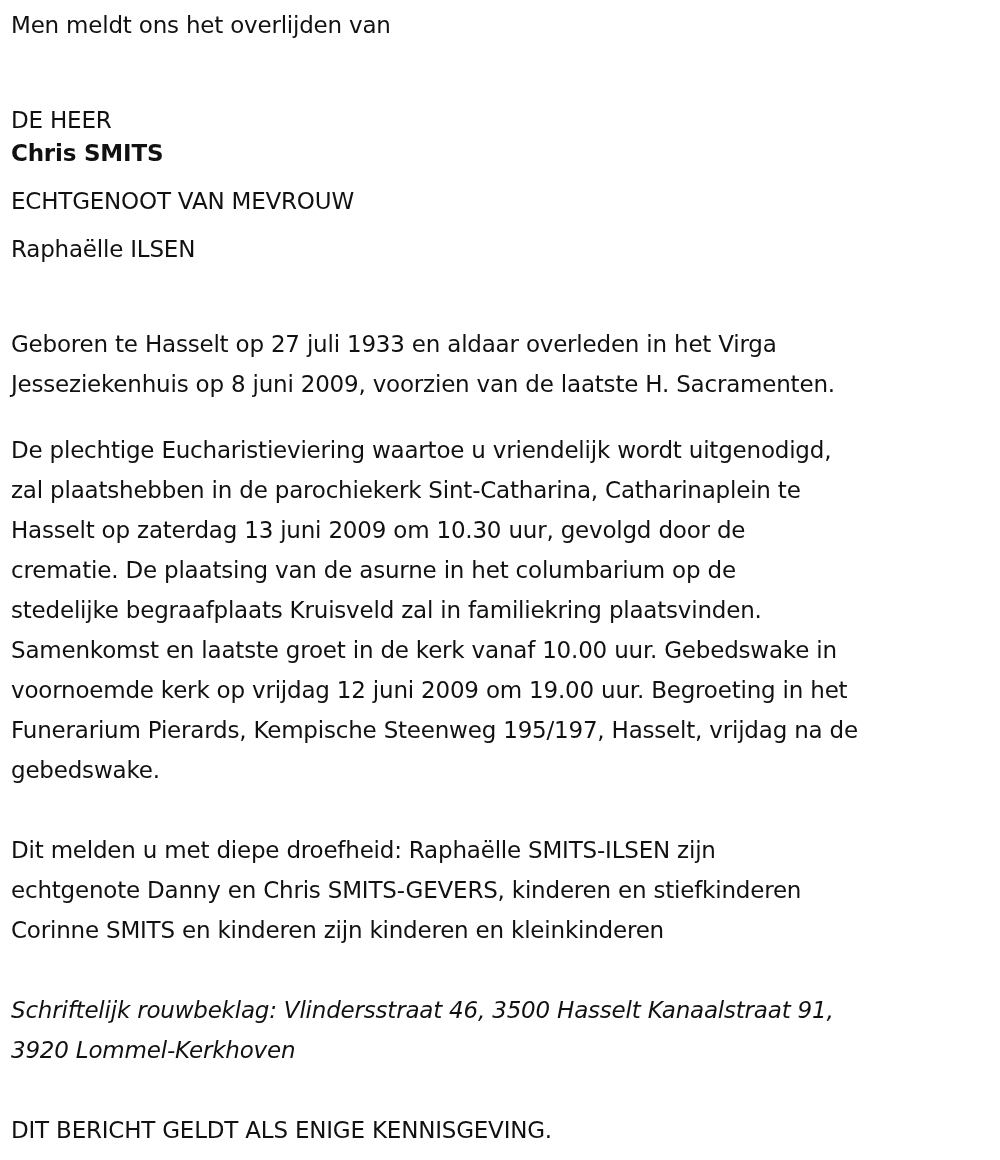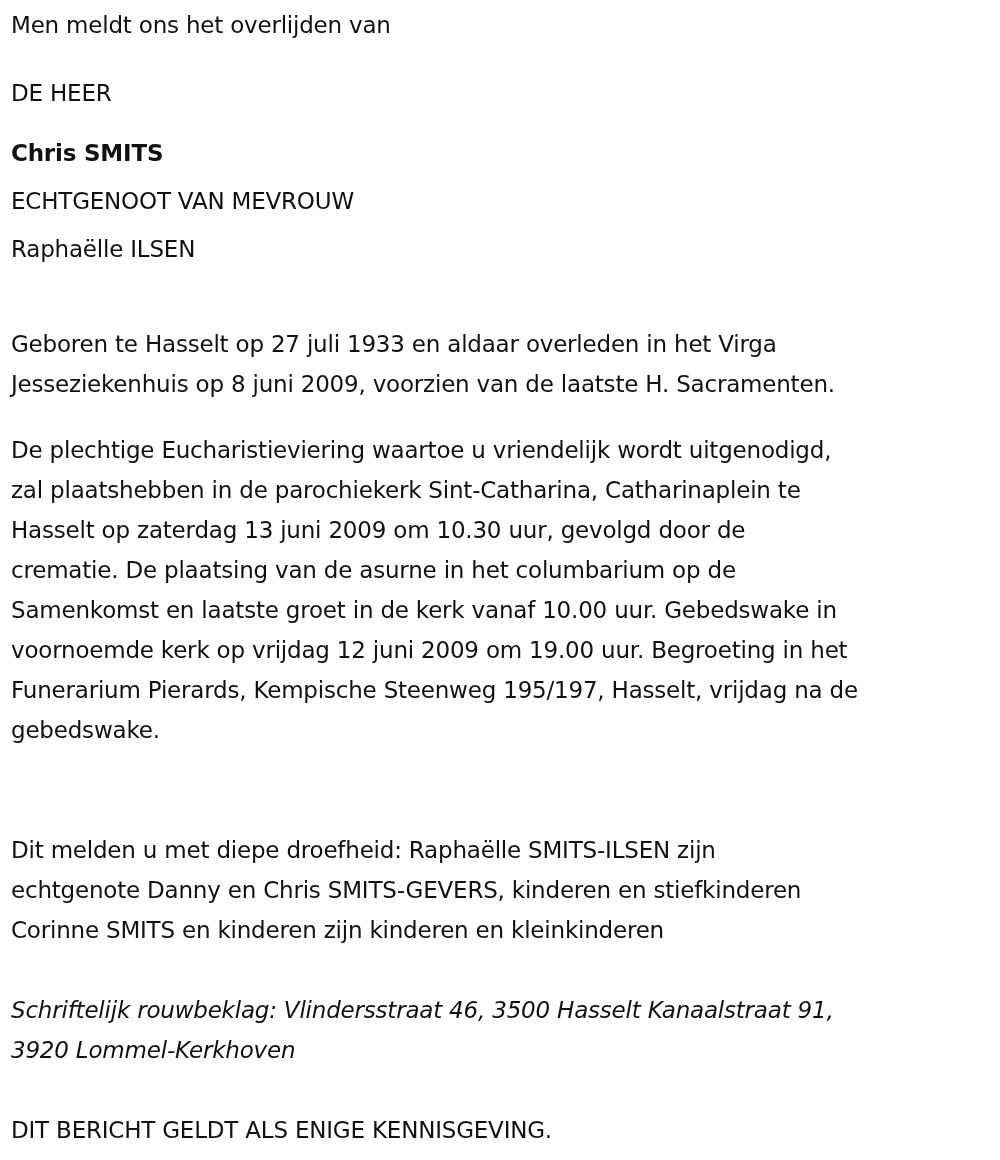--- a/index.html
+++ b/index.html
@@ -35,35 +35,36 @@
       line-height: 40px;
     }
     .para span { display: block; white-space: nowrap; height: 40px; }
   </style>
 </head>
 <body>
 
 <div class="doc">
   <div class="line" style="top:5px;">Men meldt ons het overlijden van</div>
 
-  <div class="line" style="top:73px;">DE HEER</div>
+  <div class="line" style="top:100px;">DE HEER</div>
   <div class="line bold" style="top:133px;">Chris SMITS</div>
   <div class="line" style="top:181px;text-align:right;">ECHTGENOOT VAN MEVROUW</div>
   <div class="line" style="top:229px;">Raphaëlle ILSEN</div>
 
   <div class="para" style="top:324px;">
     <span>Geboren te Hasselt op 27 juli 1933 en aldaar overleden in het Virga</span>
     <span>Jesseziekenhuis op 8 juni 2009, voorzien van de laatste H. Sacramenten.</span>
   </div>
 
   <div class="para" style="top:430px;">
     <span>De plechtige Eucharistieviering waartoe u vriendelijk wordt uitgenodigd,</span>
     <span>zal plaatshebben in de parochiekerk Sint-Catharina, Catharinaplein te</span>
     <span>Hasselt op zaterdag 13 juni 2009 om 10.30 uur, gevolgd door de</span>
     <span>crematie. De plaatsing van de asurne in het columbarium op de</span>
+    <span>stedelijke begraafplaats Kruisveld zal in familiekring plaatsvinden.</span>
     <span>Samenkomst en laatste groet in de kerk vanaf 10.00 uur. Gebedswake in</span>
     <span>voornoemde kerk op vrijdag 12 juni 2009 om 19.00 uur. Begroeting in het</span>
     <span>Funerarium Pierards, Kempische Steenweg 195/197, Hasselt, vrijdag na de</span>
     <span>gebedswake.</span>
   </div>
 
   <div class="para" style="top:830px;">
     <span>Dit melden u met diepe droefheid: Raphaëlle SMITS-ILSEN zijn</span>
     <span>echtgenote Danny en Chris SMITS-GEVERS, kinderen en stiefkinderen</span>
     <span>Corinne SMITS en kinderen zijn kinderen en kleinkinderen</span>

